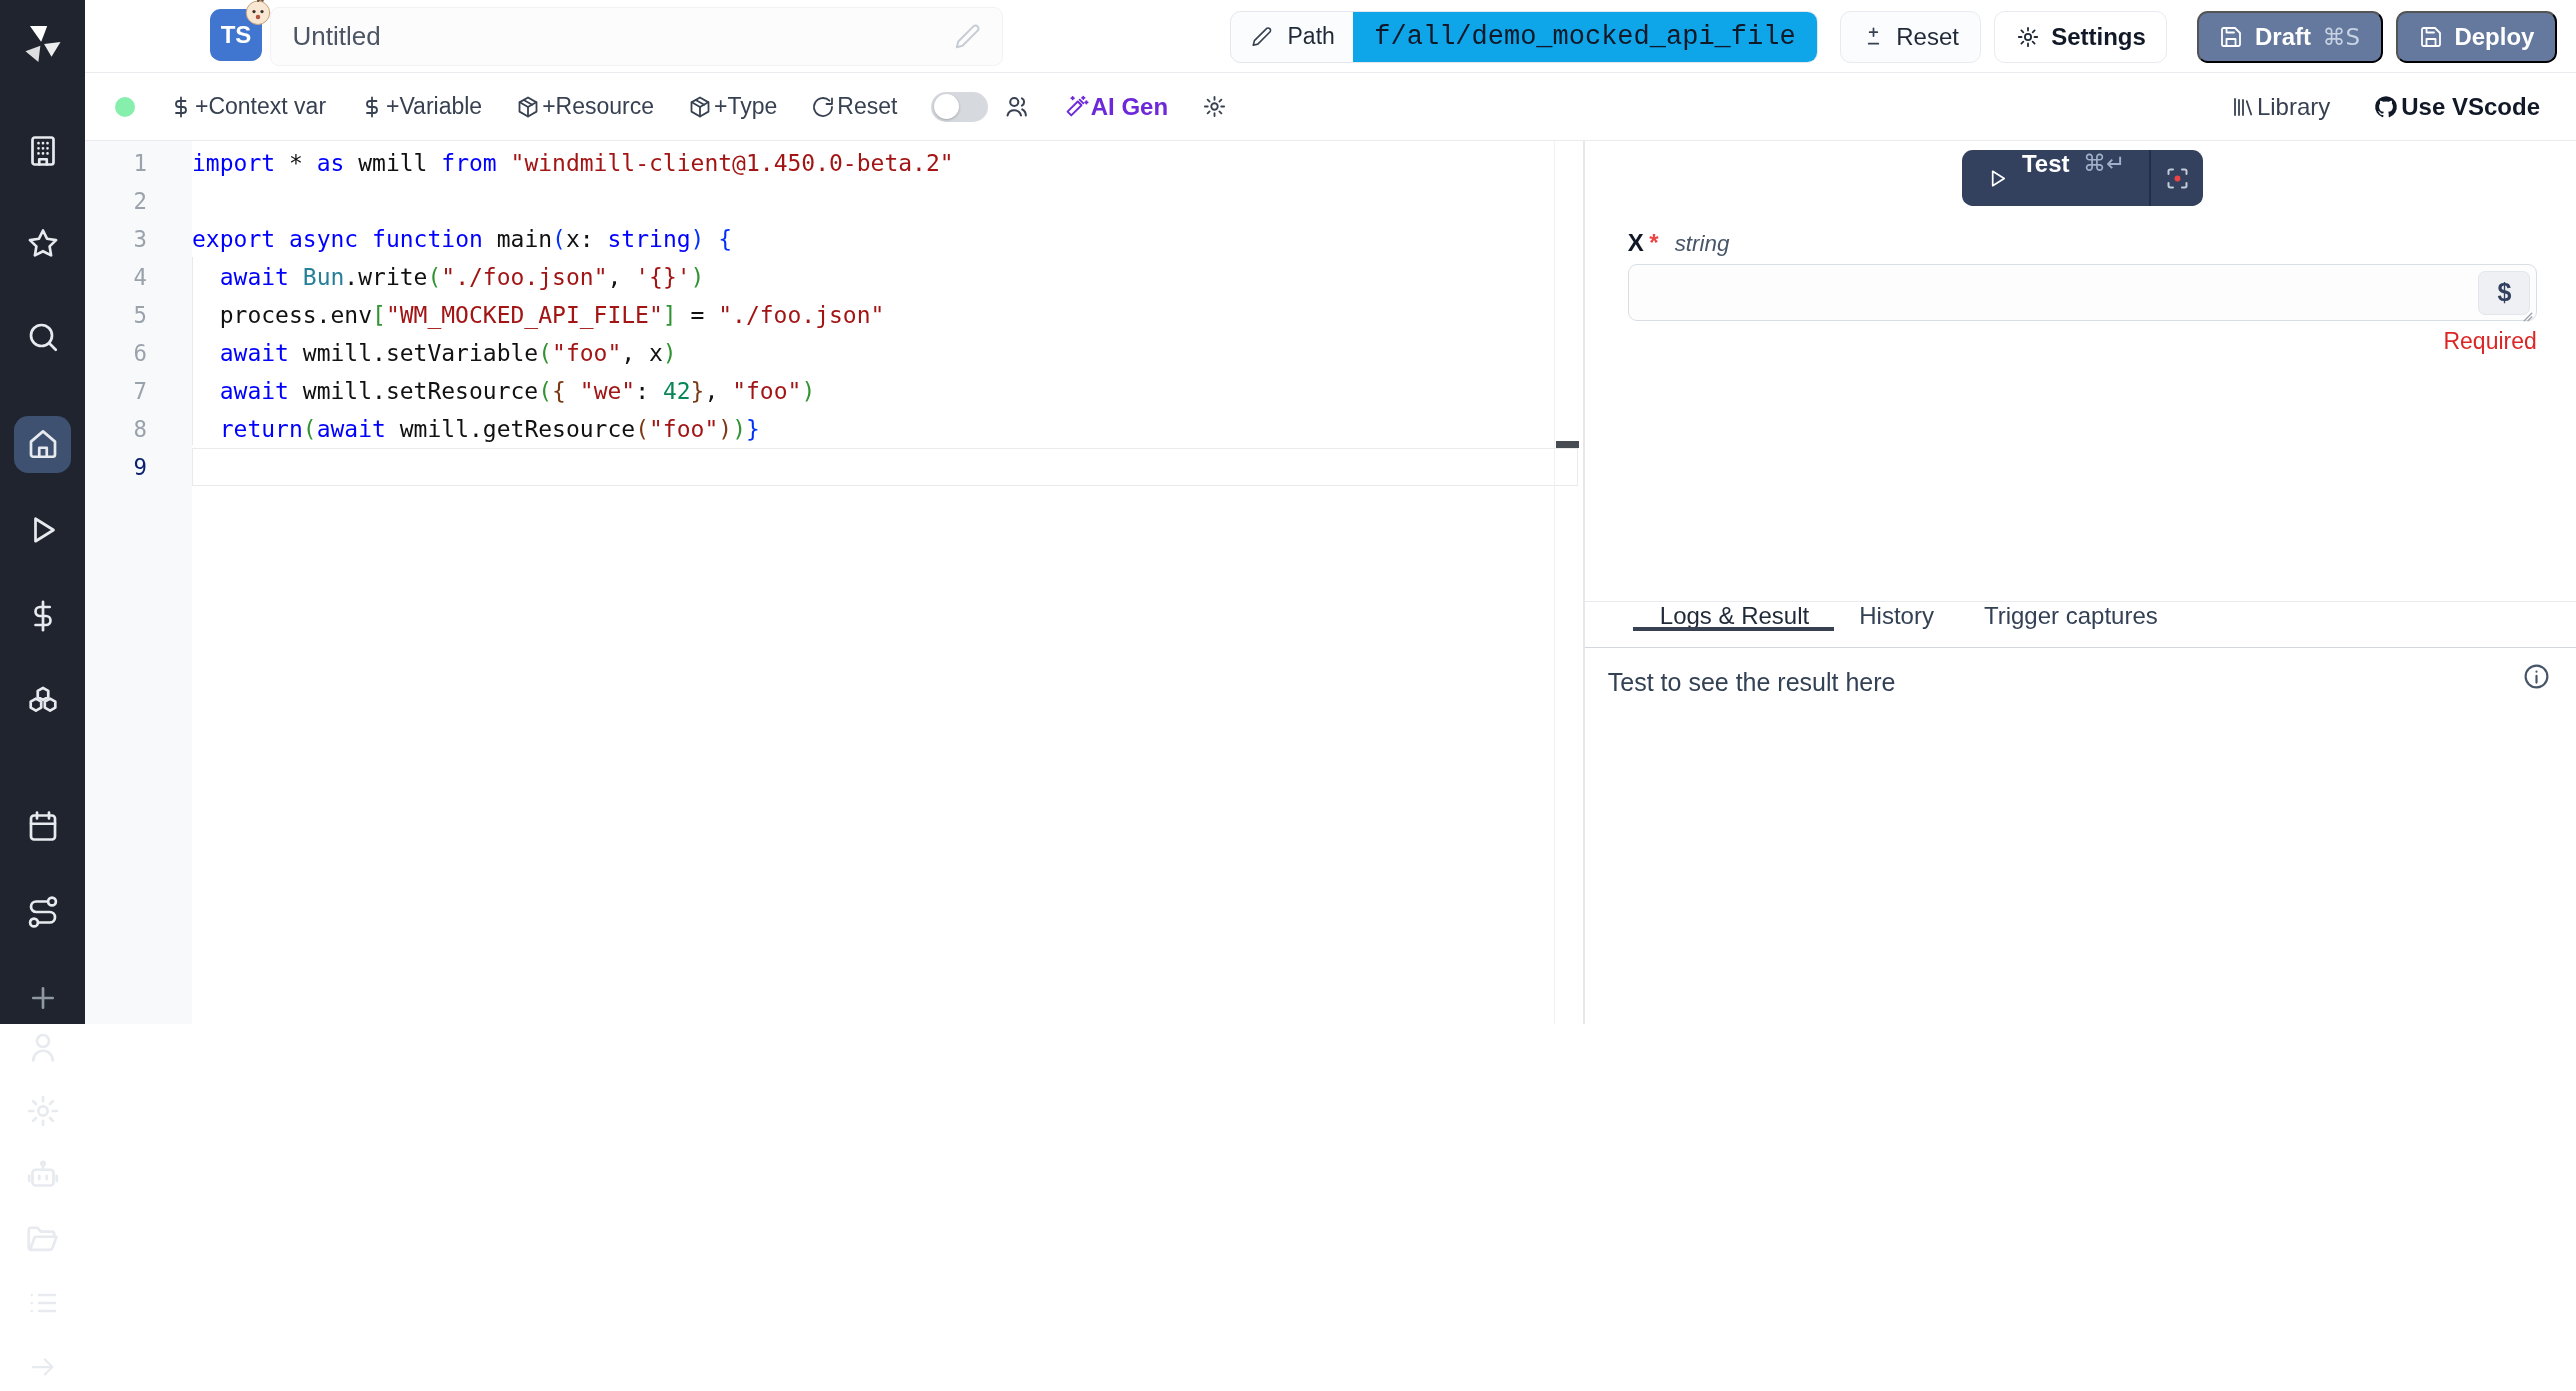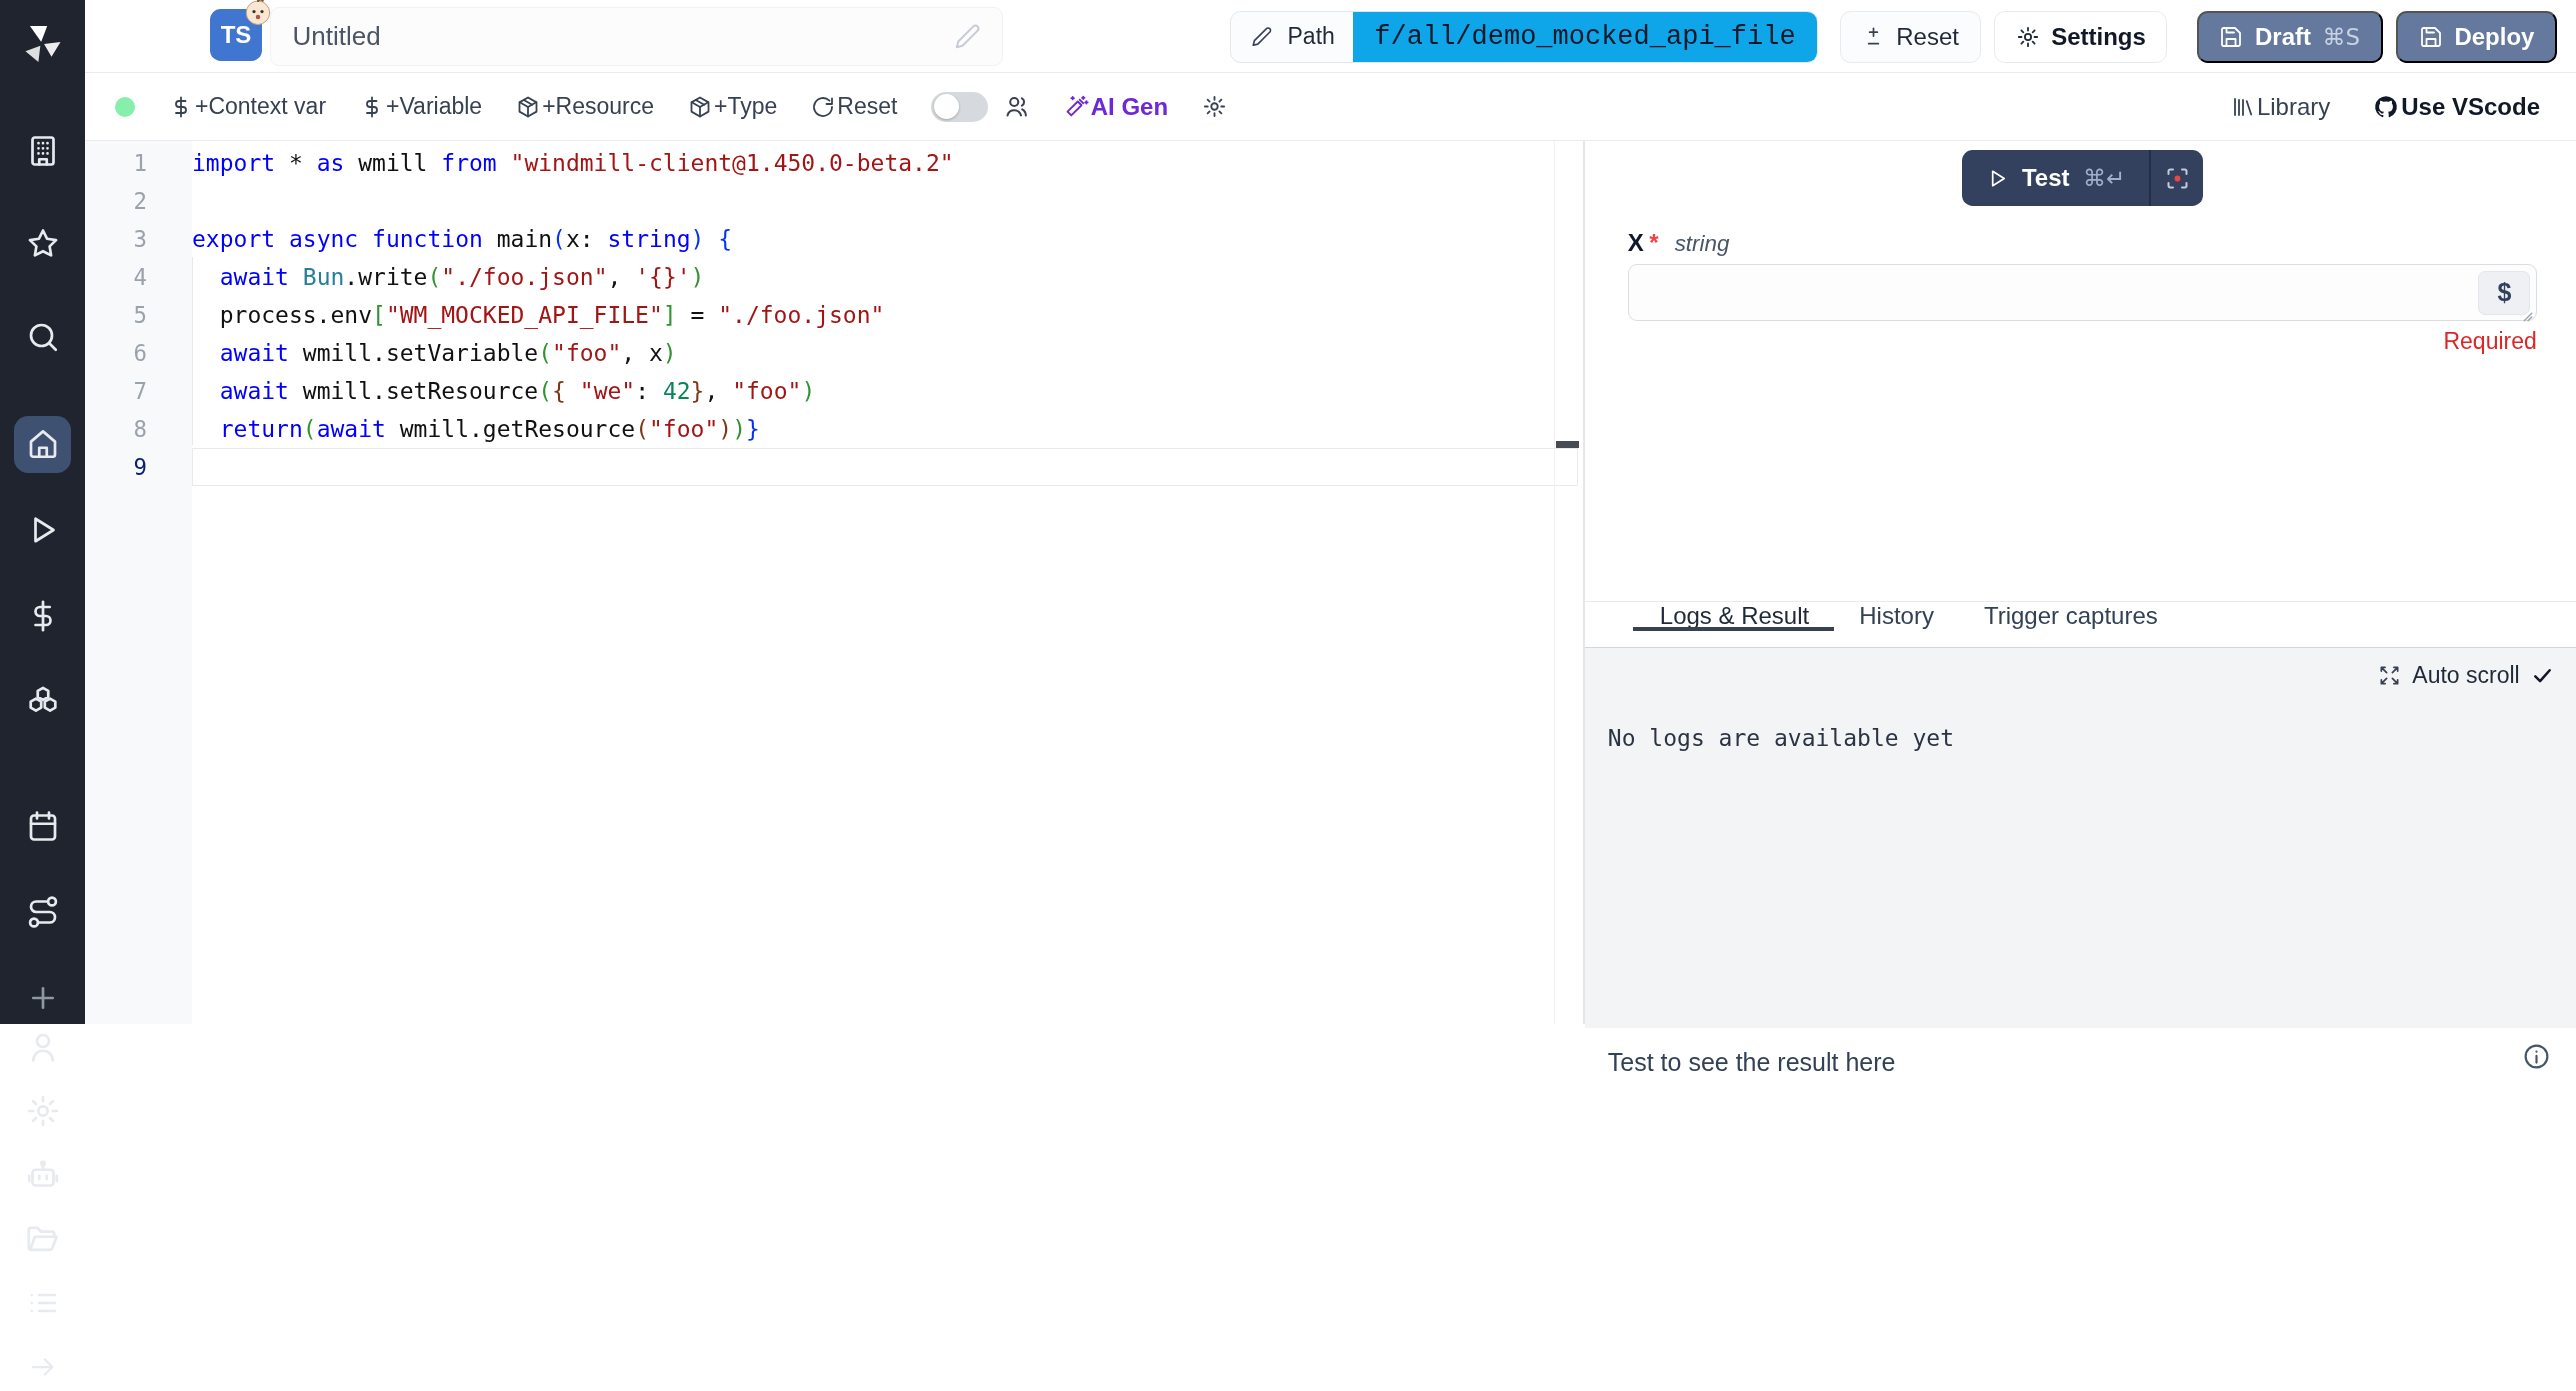--- a/index.html
+++ b/index.html
@@ -72,21 +72,21 @@
   .kw{color:#0000ff}.str{color:#a31515}.type{color:#267f99}.num{color:#098658}
   .b1{color:#0431fa}.b2{color:#319331}.b3{color:#7b3814}.pl{color:#111111}
 
   .vdiv { width:1.8px; background:#e5e7eb; flex:none; }
 
   
   .panel { width:991px; display:flex; flex-direction:column; flex:none; background:#fff; }
   .run-section { height:460px; padding:9px 39px 0 43px; flex:none; }
   .test-row { display:flex; justify-content:center; }
   .test-btn { display:flex; height:56px; border-radius:10.7px; overflow:hidden; background:#33415f; color:#fff; cursor:pointer; }
-  .test-main { display:flex; align-items:center; gap:13.4px; padding:0 24px; font-weight:700; font-size:24px; }
+  .test-main { display:flex; gap:13.4px; padding:0 24px; font-weight:700; font-size:24px; }
   .test-main .shortcut { color:#9fb0c8; }
   .test-sep { width:1.8px; background:#232e47; }
   .test-capture { width:52px; display:flex; align-items:center; justify-content:center; color:#c3cbd8; cursor:pointer; }
   .form-label { margin-top:23px; display:flex; align-items:baseline; gap:5.4px; }
   .fname { font-weight:700; font-size:24px; color:#111827; }
   .fstar { color:#ef4444; font-weight:700; font-size:24px; margin-right:10.7px; }
   .ftype { font-style:italic; color:#475569; font-size:22.4px; }
   .input-wrap { margin-top:7.2px; position:relative; height:57px; border:0.9px solid #d9dee4; border-radius:9px; background:#fdfdfe; }
   .text-input { position:absolute; inset:0; border:none; background:transparent; outline:none; padding:0 72px 0 18px; font-size:23px; color:#111827; font-family:"Liberation Sans",sans-serif; }
   .dollar-btn { position:absolute; right:5.4px; top:5.4px; bottom:5.4px; width:52px; background:#eef0f3; border:0.9px solid #e2e5ea; border-radius:7.2px;
@@ -501,36 +501,20 @@
           </div>
           <div class="required">Required</div>
         </div>
 
         <div class="tabbar" id="tabbar">
             <div class="tab active">Logs &amp; Result</div>
             <div class="tab">History</div>
             <div class="tab">Trigger captures</div>
           </div>
 
-        <div class="logs">
-          <div class="autoscroll">
-            <span class="icon" style="color:#374151">
-                <svg viewBox="0 0 24 24" width="23" height="23" fill="none" stroke="currentColor" stroke-width="1.8" stroke-linecap="round" stroke-linejoin="round">
-                  <path d="m15 15 5.5 5.5M20.5 16.6v3.9h-3.9M9 9 3.5 3.5M3.5 7.4V3.5h3.9M15 9l5.5-5.5M16.6 3.5h3.9v3.9M9 15l-5.5 5.5M3.5 16.6v3.9h3.9"></path>
-                </svg>
-              </span>
-            <span>Auto scroll</span>
-            <span class="icon" style="color:#111827">
-                <svg viewBox="0 0 24 24" width="23" height="23" fill="none" stroke="currentColor" stroke-width="1.8" stroke-linecap="round" stroke-linejoin="round">
-                  <path d="m4.5 12.8 5 5L19.5 6.5" stroke-width="2.6"></path>
-                </svg>
-              </span>
-          </div>
-          <div class="logs-empty">No logs are available yet</div>
-        </div>
 
         <div class="result">
           <span class="result-text">Test to see the result here</span>
           <span class="icon" style="color:#475569">
               <svg viewBox="0 0 24 24" width="29" height="29" fill="none" stroke="currentColor" stroke-width="1.8" stroke-linecap="round" stroke-linejoin="round">
                 <circle cx="12" cy="12" r="9"></circle>
                 <path d="M12 8h.01"></path>
                 <path d="M12 11.5V17"></path>
               </svg>
             </span>

